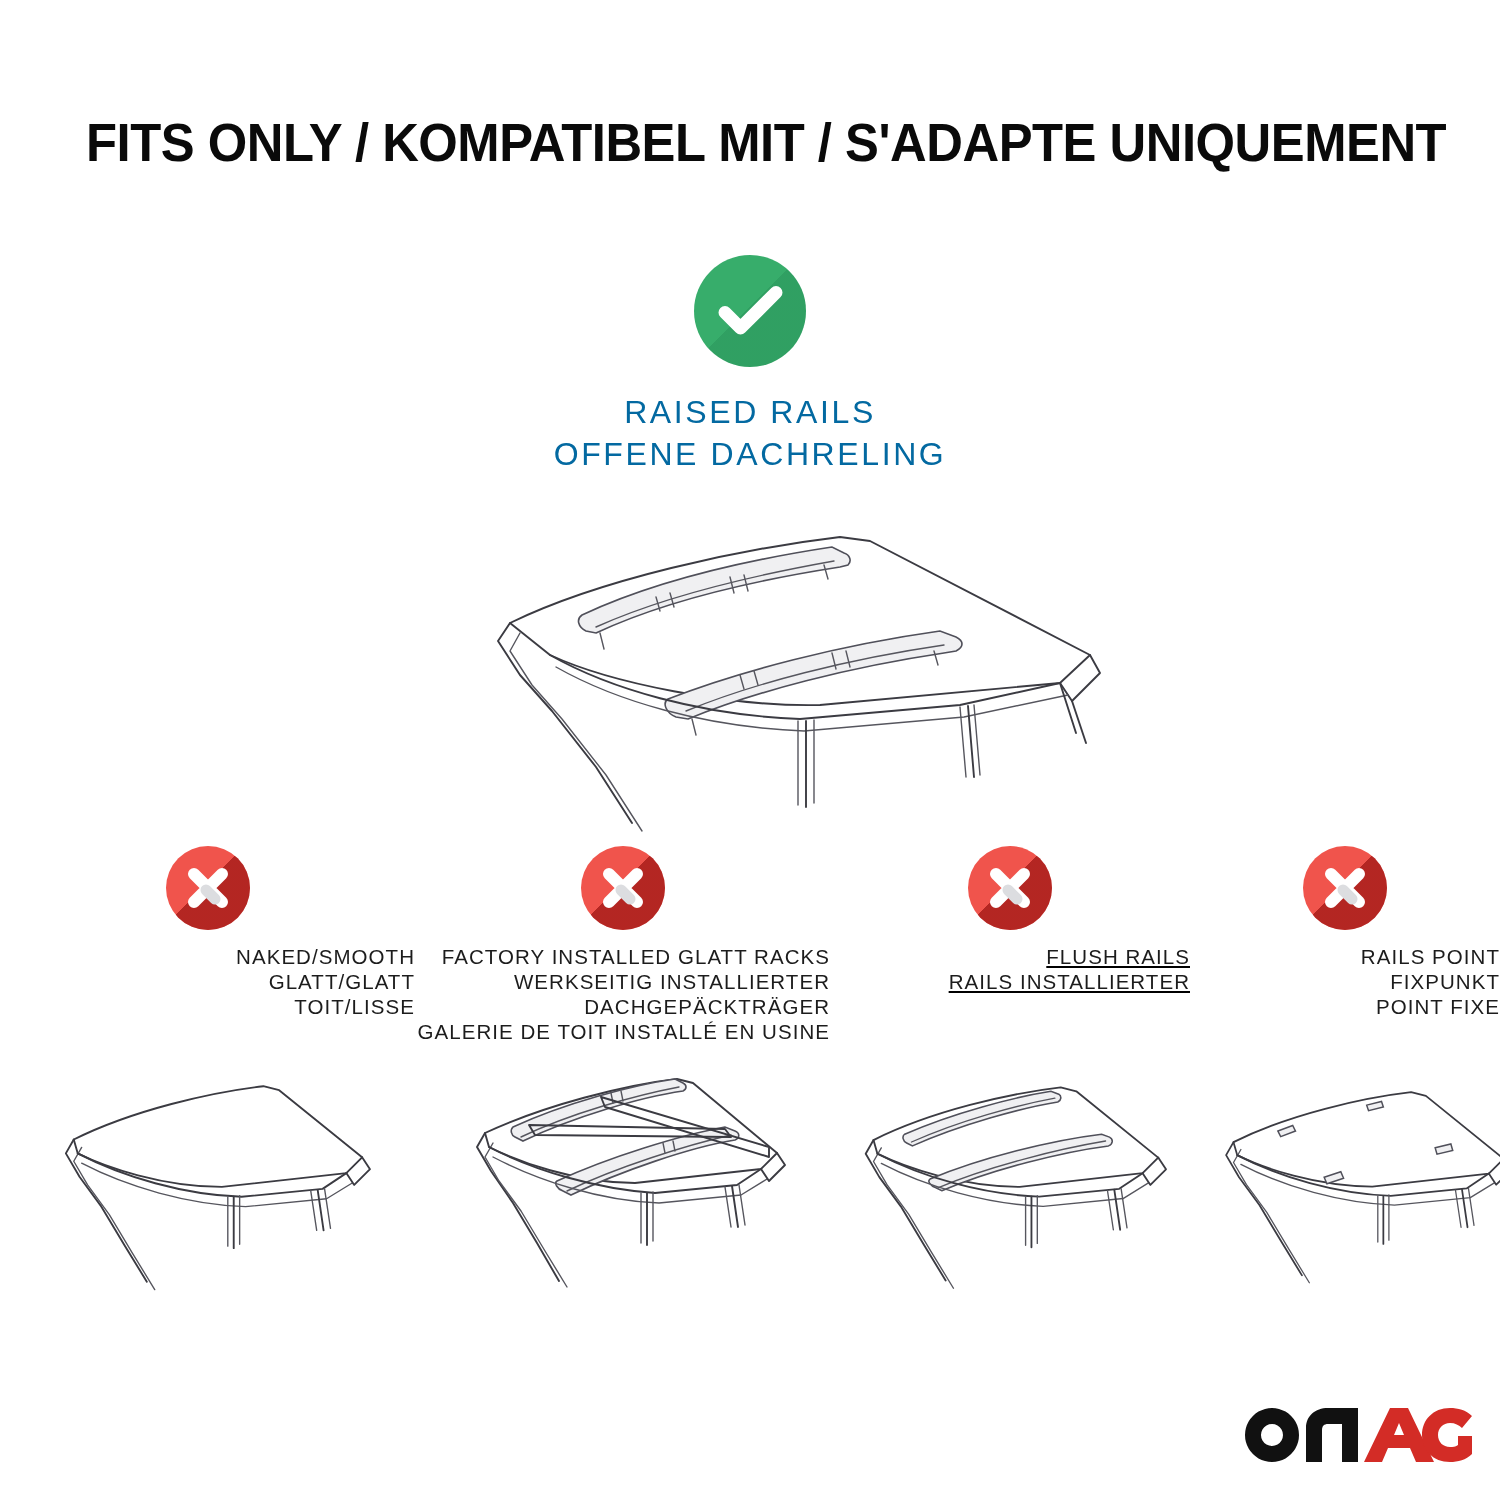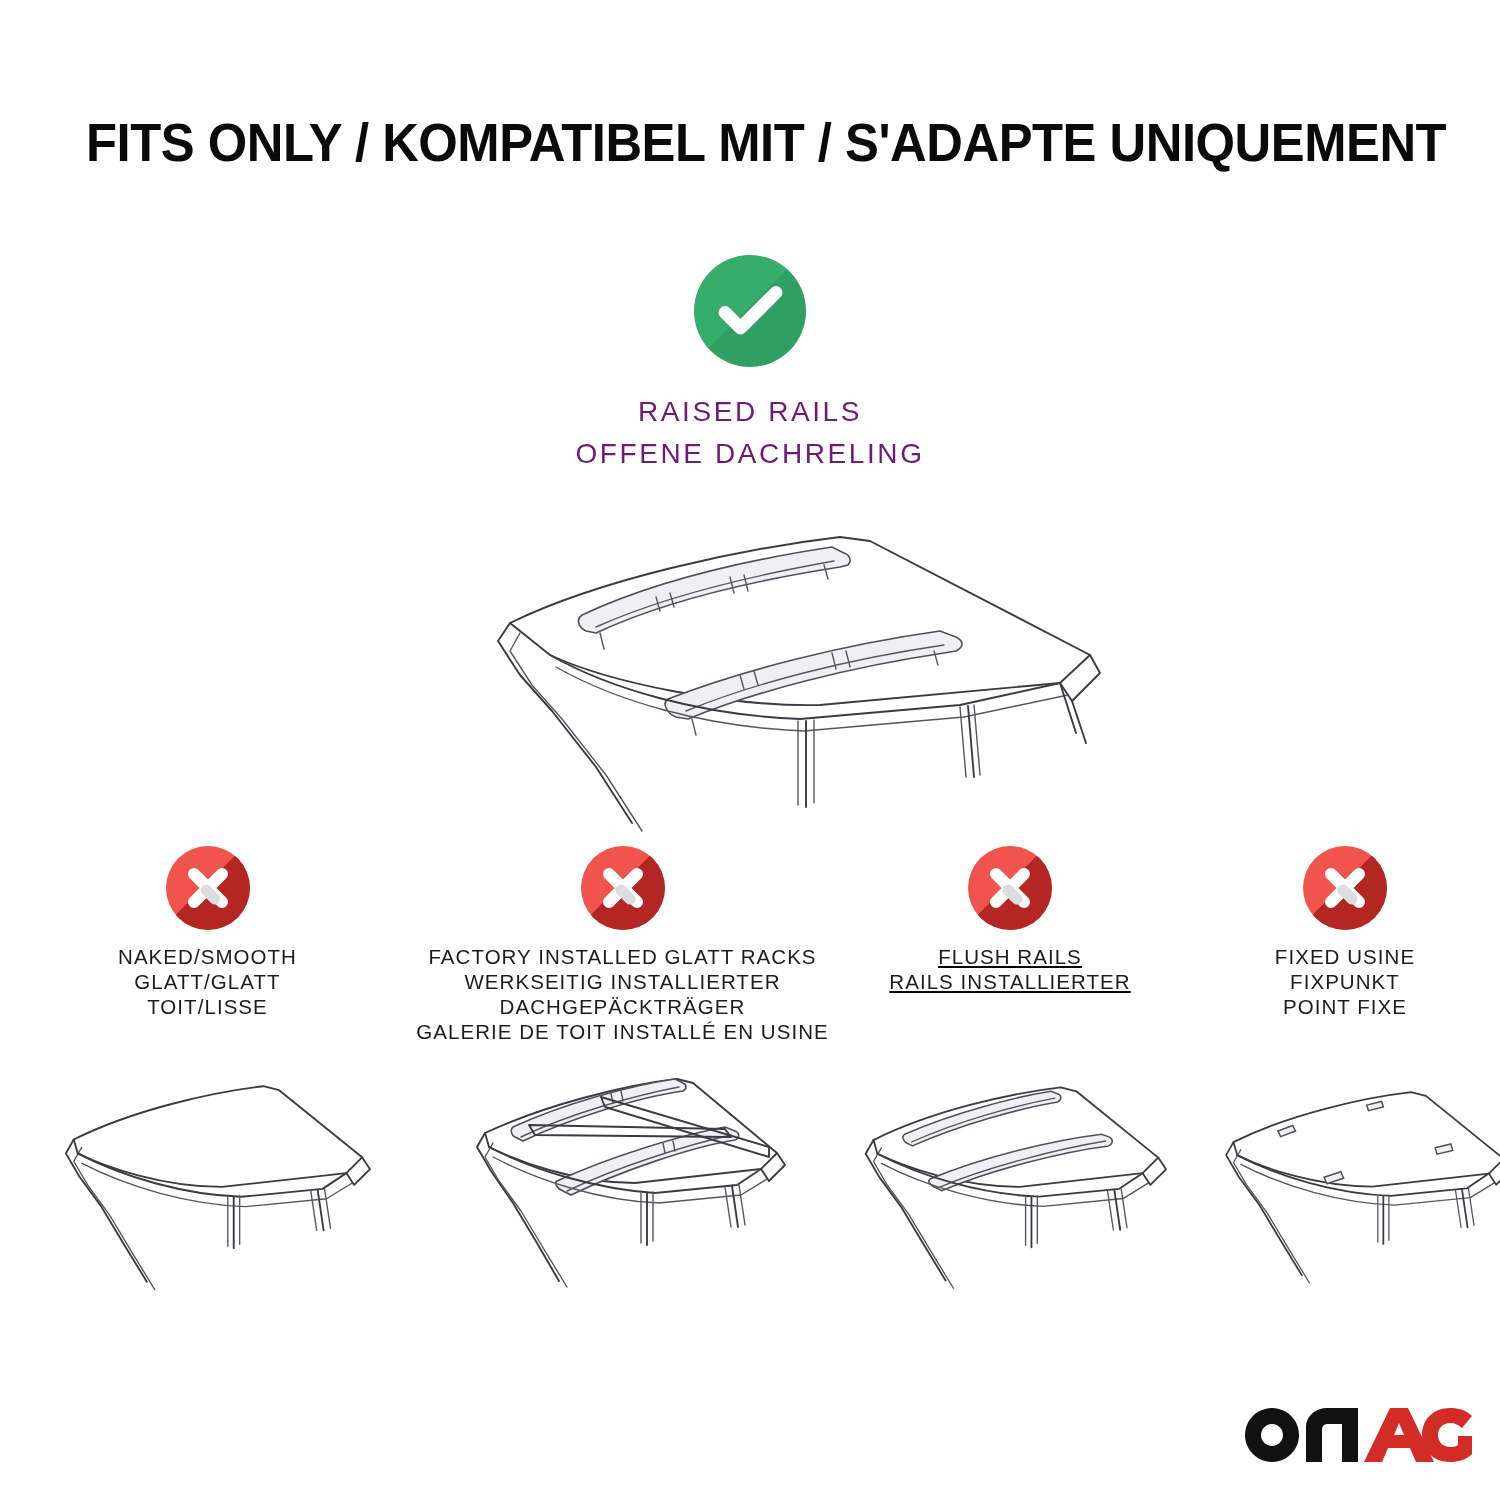--- a/index.html
+++ b/index.html
@@ -58,24 +58,24 @@
   .status-circle.green .shade {
     background: linear-gradient(135deg, rgba(0,0,0,0) 48%, rgba(0,70,40,0.13) 48%);
   }
   .status-circle.red .shade {
     background: linear-gradient(135deg, rgba(0,0,0,0) 47%, rgba(130,0,0,0.55) 47%);
   }
   .status-circle svg { position: absolute; inset: 0; }
 
   .approved-labels {
     margin-top: 24px;
-    font-size: 28px;
+    font-size: 32px;
     line-height: 42px;
     letter-spacing: 2.6px;
-    color: #701a75;
+    color: #0369a1;
     font-weight: 400;
   }
 
   #raised-rails-illustration {
     position: absolute;
     left: 400px;
     top: 505px;
     width: 720px;
     height: 340px;
   }
@@ -84,21 +84,21 @@
   #rejected-row {
     position: absolute;
     left: 0;
     top: 846px;
     width: 1500px;
     display: flex;
   }
 
   .reject-col {
     position: relative;
-    text-align: center;
+    text-align: right;
   }
   .reject-col.c0 { width: 415px; }
   .reject-col.c1 { width: 415px; }
   .reject-col.c2 { width: 360px; text-decoration: underline; }
   .reject-col.c3 { width: 310px; }
 
   .reject-col .status-circle { width: 84px; height: 84px; }
 
   .reject-labels {
     margin-top: 14px;
@@ -314,21 +314,21 @@
 
   <div class="reject-col c3">
     <div class="status-circle red">
       <div class="shade"></div>
       <svg viewBox="0 0 84 84" width="84" height="84" aria-hidden="true">
         <path d="M28 28 L56 56 M56 28 L28 56" fill="none" stroke="#ffffff" stroke-width="12" stroke-linecap="round"></path>
         <path d="M40 44 L49 53" fill="none" stroke="#dcdde0" stroke-width="11" stroke-linecap="round"></path>
       </svg>
     </div>
     <div class="reject-labels">
-      <div>FIXED USINE</div>
+      <div>RAILS POINT</div>
       <div>FIXPUNKT</div>
       <div>POINT FIXE</div>
     </div>
     <div class="roof-thumb">
       <svg viewBox="0 0 400 240" width="100%" height="240" aria-hidden="true">
         <path class="ln" d="M60 78 C 120 48, 200 30, 252 24 L 268 28 L 352 96 L 336 112 L 210 126 C 150 126, 92 106, 64 92 Z" fill="#fdfdfd"></path>
 
         <path class="fill-soft" d="M108 66 L 124 60 L 127 66 L 111 72 Z"></path>
         <path class="fill-soft" d="M204 38 L 220 34 L 222 40 L 206 44 Z"></path>
 

